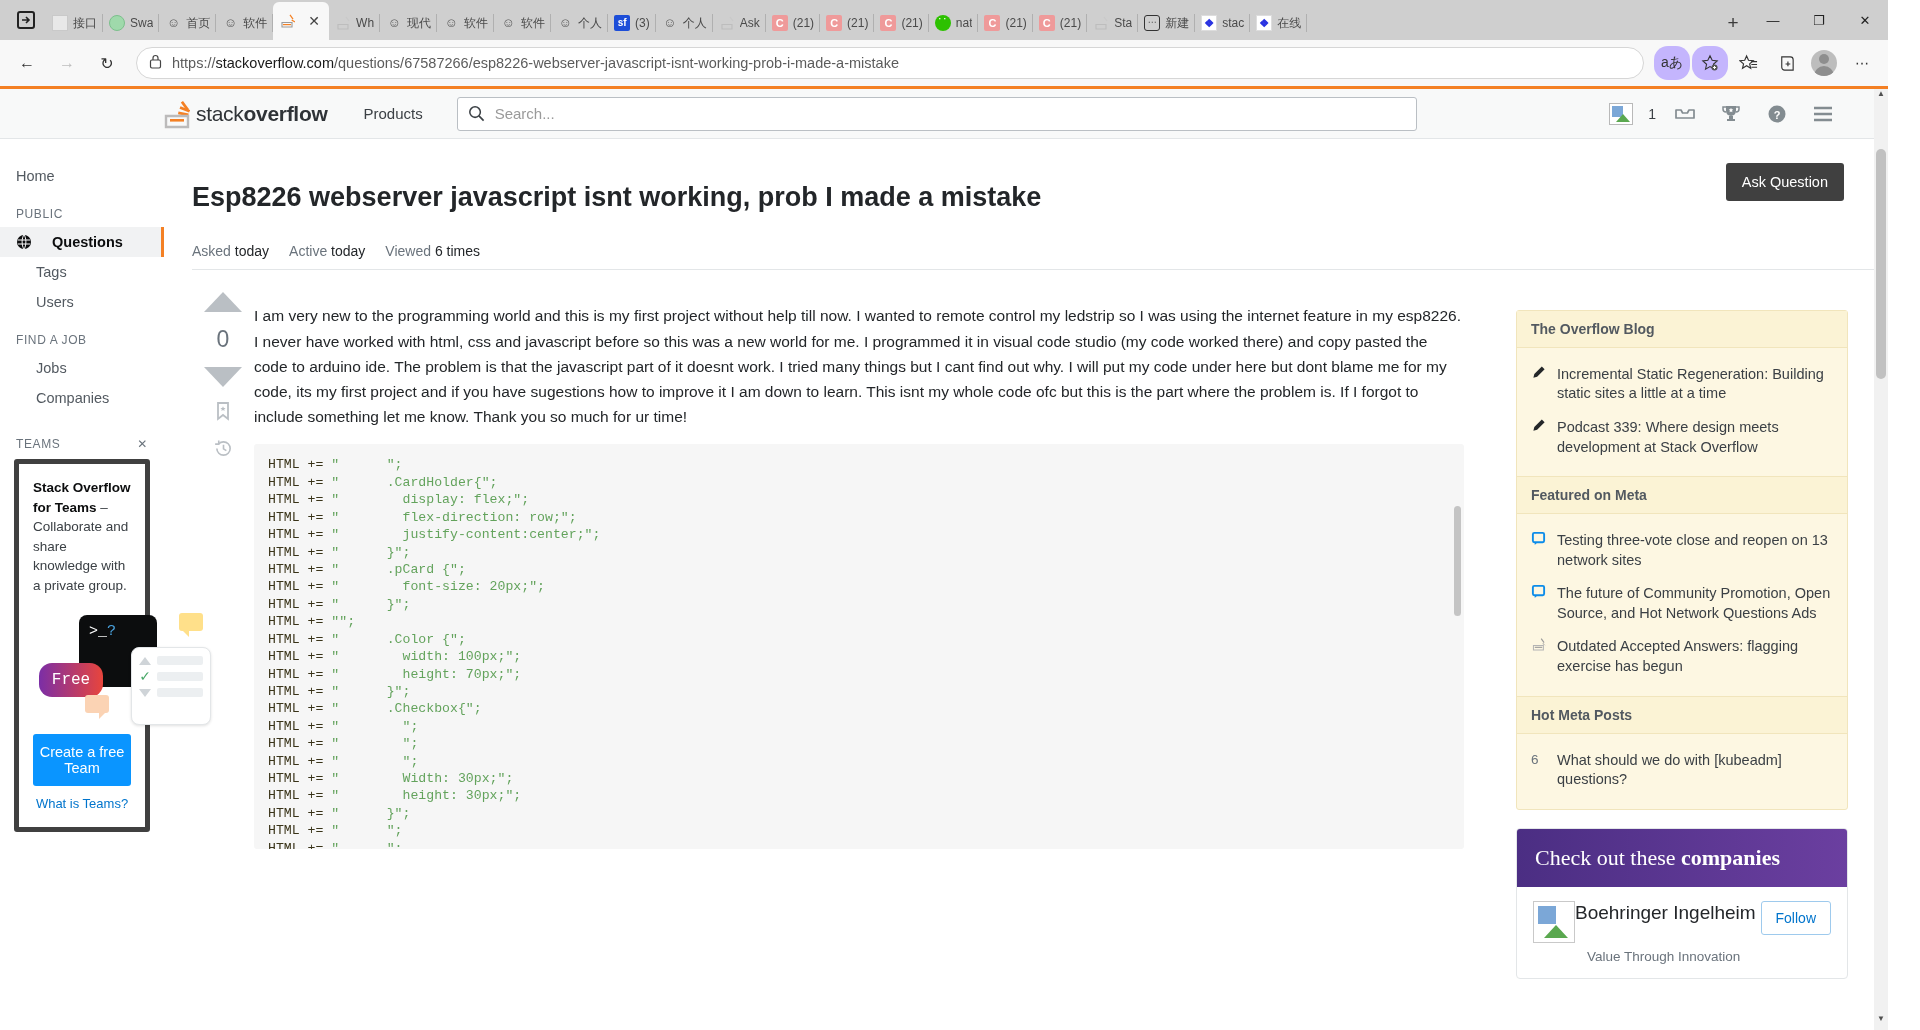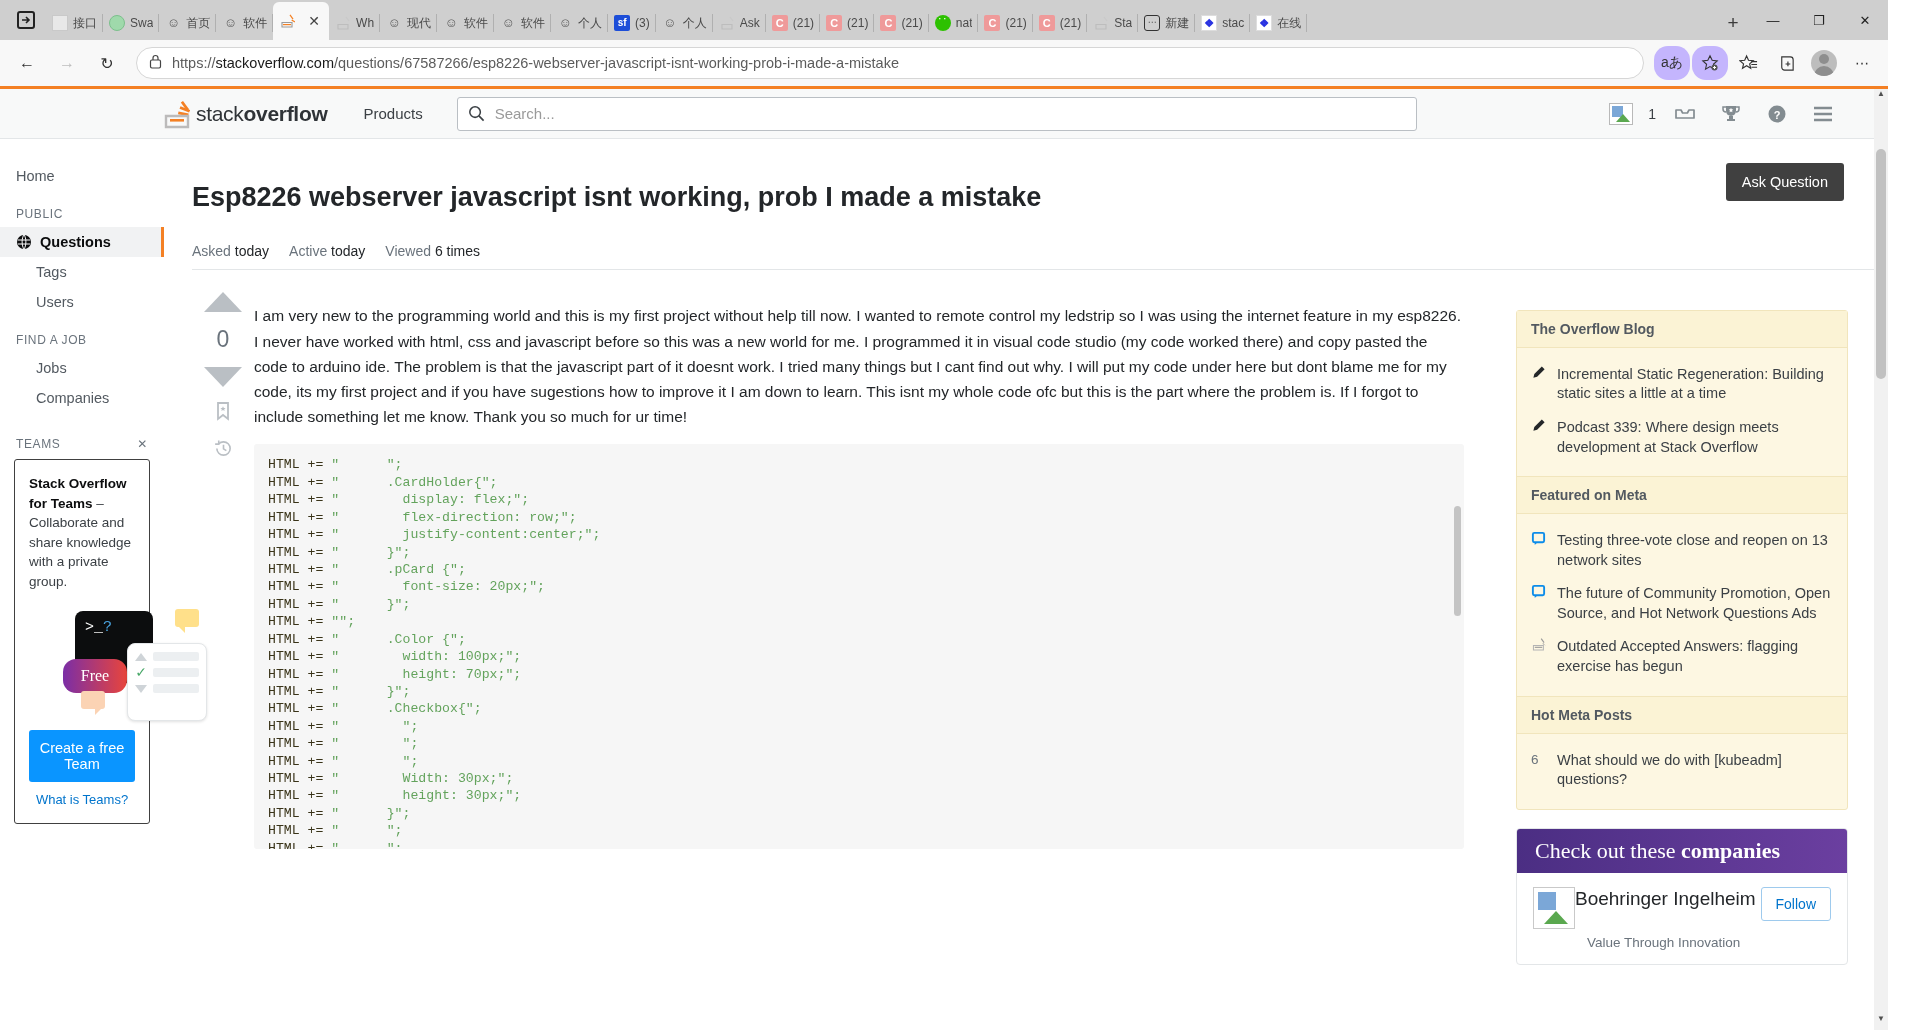--- a/index.html
+++ b/index.html
@@ -105,38 +105,38 @@
     content:""; position:absolute; left:6px; bottom:2px; width:0; height:0;
     border-left:7px solid transparent; border-right:7px solid transparent; border-bottom:8px solid #5aa84f;
   }
   .badgecount { font-size:14px; color:#3b4045; margin-left:4px; margin-right:6px; }
 
   .content-wrap { display:flex; }
   .sidebar { width:164px; flex:0 0 164px; padding-top:22px; font-size:14.5px; }
   .side-link { padding:7px 0 7px 16px; color:#525960; display:block; }
   .side-cat { padding:16px 0 6px 16px; color:#6a737c; font-size:12px; letter-spacing:.6px; }
   .side-item {
-    padding:7px 0 7px 16px; color:#525960; display:flex; align-items:center; gap:8px; position:relative;
+    padding:7px 0 7px 16px; color:#525960; display:flex; align-items:center; gap:20px; position:relative;
   }
   .side-item.indent { padding-left:36px; }
   .side-item.selected { background:#f1f2f3; color:#0c0d0e; font-weight:bold; }
   .side-item.selected::after { content:""; position:absolute; right:0; top:0; bottom:0; width:3px; background:#f48024; }
   .globe-icon { width:16px; height:16px; }
 
   .teams-box { margin:24px 14px 0 14px; }
   .teams-head { display:flex; align-items:center; justify-content:space-between; color:#6a737c; font-size:12px; letter-spacing:.6px; padding:0 2px 8px 2px; }
-  .teams-card { border:1px solid #404040; border-radius:3px; padding:14px 14px 16px 14px; }
+  .teams-card { border:5px solid #404040; border-radius:3px; padding:14px 14px 16px 14px; }
   .teams-desc { font-size:13.5px; color:#3b4045; line-height:1.45; }
   .teams-desc b { color:#0c0d0e; }
   .teams-art { height:115px; position:relative; margin:14px 0 10px 0; }
   .art-term { position:absolute; left:46px; top:6px; width:78px; height:72px; background:#0c0d0e; border-radius:8px; color:#fff; font-family:"Liberation Mono", monospace; font-size:15px; padding:8px 0 0 10px; }
   .art-term .q { color:#4aa3df; }
   .art-free { position:absolute; left:6px; top:54px; width:64px; height:34px; border-radius:13px;
-    background:linear-gradient(90deg,#7b2ea6,#e8453c); color:#fff; font-family:Liberation Serif, serif;
-    font-size:16px; display:flex; align-items:center; justify-content:center;margin-left:28px; }
+    background:linear-gradient(90deg,#7b2ea6,#e8453c); color:#fff; font-family:Liberation Mono, monospace;
+    font-size:16px; display:flex; align-items:center; justify-content:center; }
   .art-panel { position:absolute; left:98px; top:38px; width:80px; height:78px; background:#fff;
     border:1px solid #e3e6e8; border-radius:8px; box-shadow:0 1px 3px rgba(0,0,0,.12); padding:8px 7px; }
   .art-row { display:flex; align-items:center; gap:6px; margin-bottom:7px; }
   .art-bar { flex:1; height:9px; background:#eceff1; border-radius:2px; }
   .tri-up { width:0;height:0;border-left:6px solid transparent;border-right:6px solid transparent;border-bottom:8px solid #cfd4d8; }
   .tri-dn { width:0;height:0;border-left:6px solid transparent;border-right:6px solid transparent;border-top:8px solid #cfd4d8; }
   .chk { color:#48a868; font-size:14px; line-height:9px; width:12px; text-align:center; }
   .bub { position:absolute; width:24px; height:18px; border-radius:3px; }
   .bub.y { left:146px; top:4px; background:#ffe08a; }
   .bub.y::after { content:""; position:absolute; left:3px; bottom:-6px; border-left:7px solid transparent; border-top:7px solid #ffe08a; }
@@ -181,21 +181,21 @@
   .card-head { background:#fbf3d5; padding:10px 14px; font-size:14px; color:#525960; font-weight:bold; border-bottom:1px solid #f1e5bc; }
   .card-body { padding:10px 14px 12px 14px; }
   .card-row { display:flex; gap:10px; padding:7px 0; font-size:14.5px; line-height:1.35; color:#3b4045; }
   .card-row .num { color:#6a737c; font-size:13.5px; min-width:16px; }
   .pencil { color:#242729; flex:0 0 16px; }
   .meta-ico { color:#0c8ce9; flex:0 0 16px; }
   .so-mini { flex:0 0 16px; }
   .divider-card { border-top:1px solid #f1e5bc; }
 
   .companies { border:1px solid #e3e6e8; border-radius:4px; overflow:hidden; background:#fff; }
-  .companies-head { background:linear-gradient(90deg,#4b2e83,#6b3fa0); color:#fff; padding:9px 18px; font-size:22px; font-family:"Liberation Serif", serif; }
+  .companies-head { background:linear-gradient(90deg,#4b2e83,#6b3fa0); color:#fff; padding:16px 18px; font-size:22px; font-family:"Liberation Serif", serif; }
   .companies-head b { font-weight:bold; }
   .company-row { display:flex; align-items:flex-start; padding:14px 16px 4px 16px; }
   .company-logo { width:42px; height:42px; border:1px solid #c9c9c9; background:#fff; position:relative; flex:0 0 42px;}
   .company-logo::before { content:""; position:absolute; left:4px; top:4px; width:18px; height:18px; background:#7ba7d7; }
   .company-logo::after { content:""; position:absolute; left:10px; bottom:4px; width:0;height:0;
     border-left:12px solid transparent; border-right:12px solid transparent; border-bottom:13px solid #5aa84f; }
   .company-name { font-size:19px; color:#232629; line-height:1.25; flex:1 1 auto; }
   .follow-btn { border:1px solid #9ecaed; color:#0074cc; background:#fff; border-radius:3px; padding:8px 14px;
     font-size:14px; font-family:inherit; white-space:nowrap; }
   .company-tag { font-size:13.5px; color:#6a737c; padding:2px 16px 14px 70px; }

